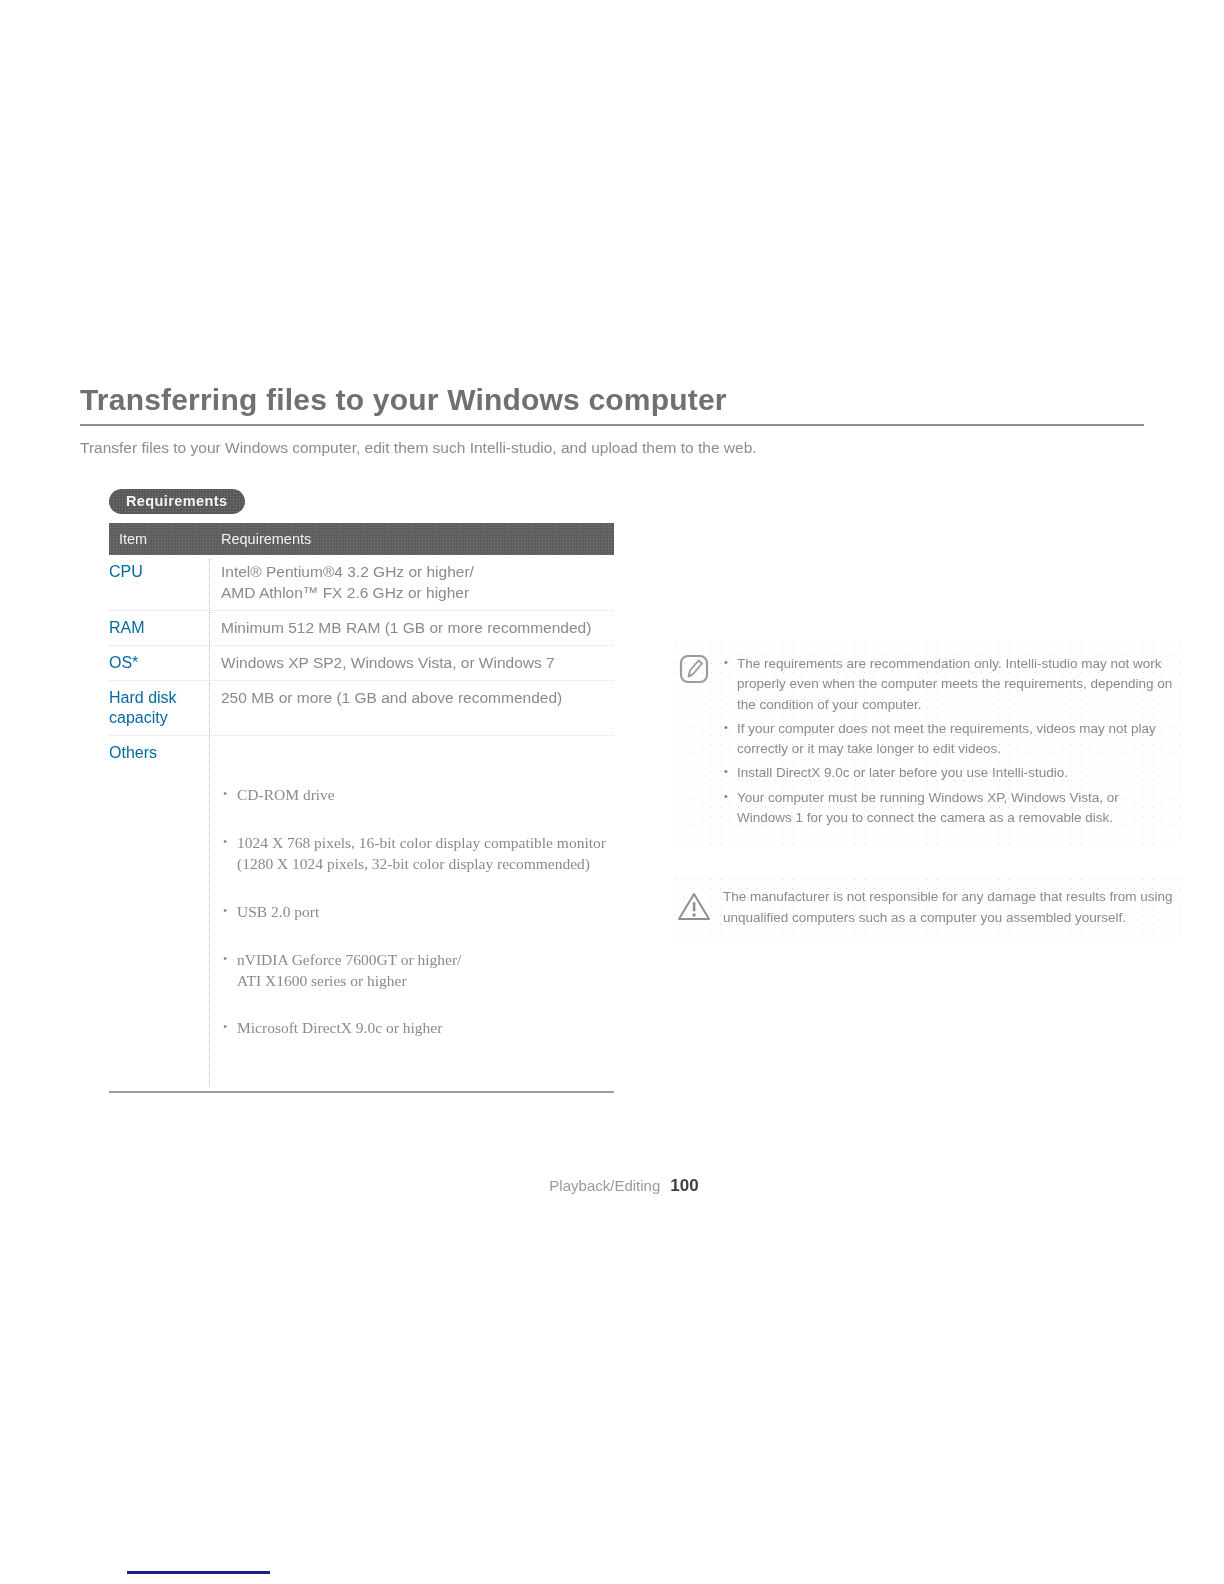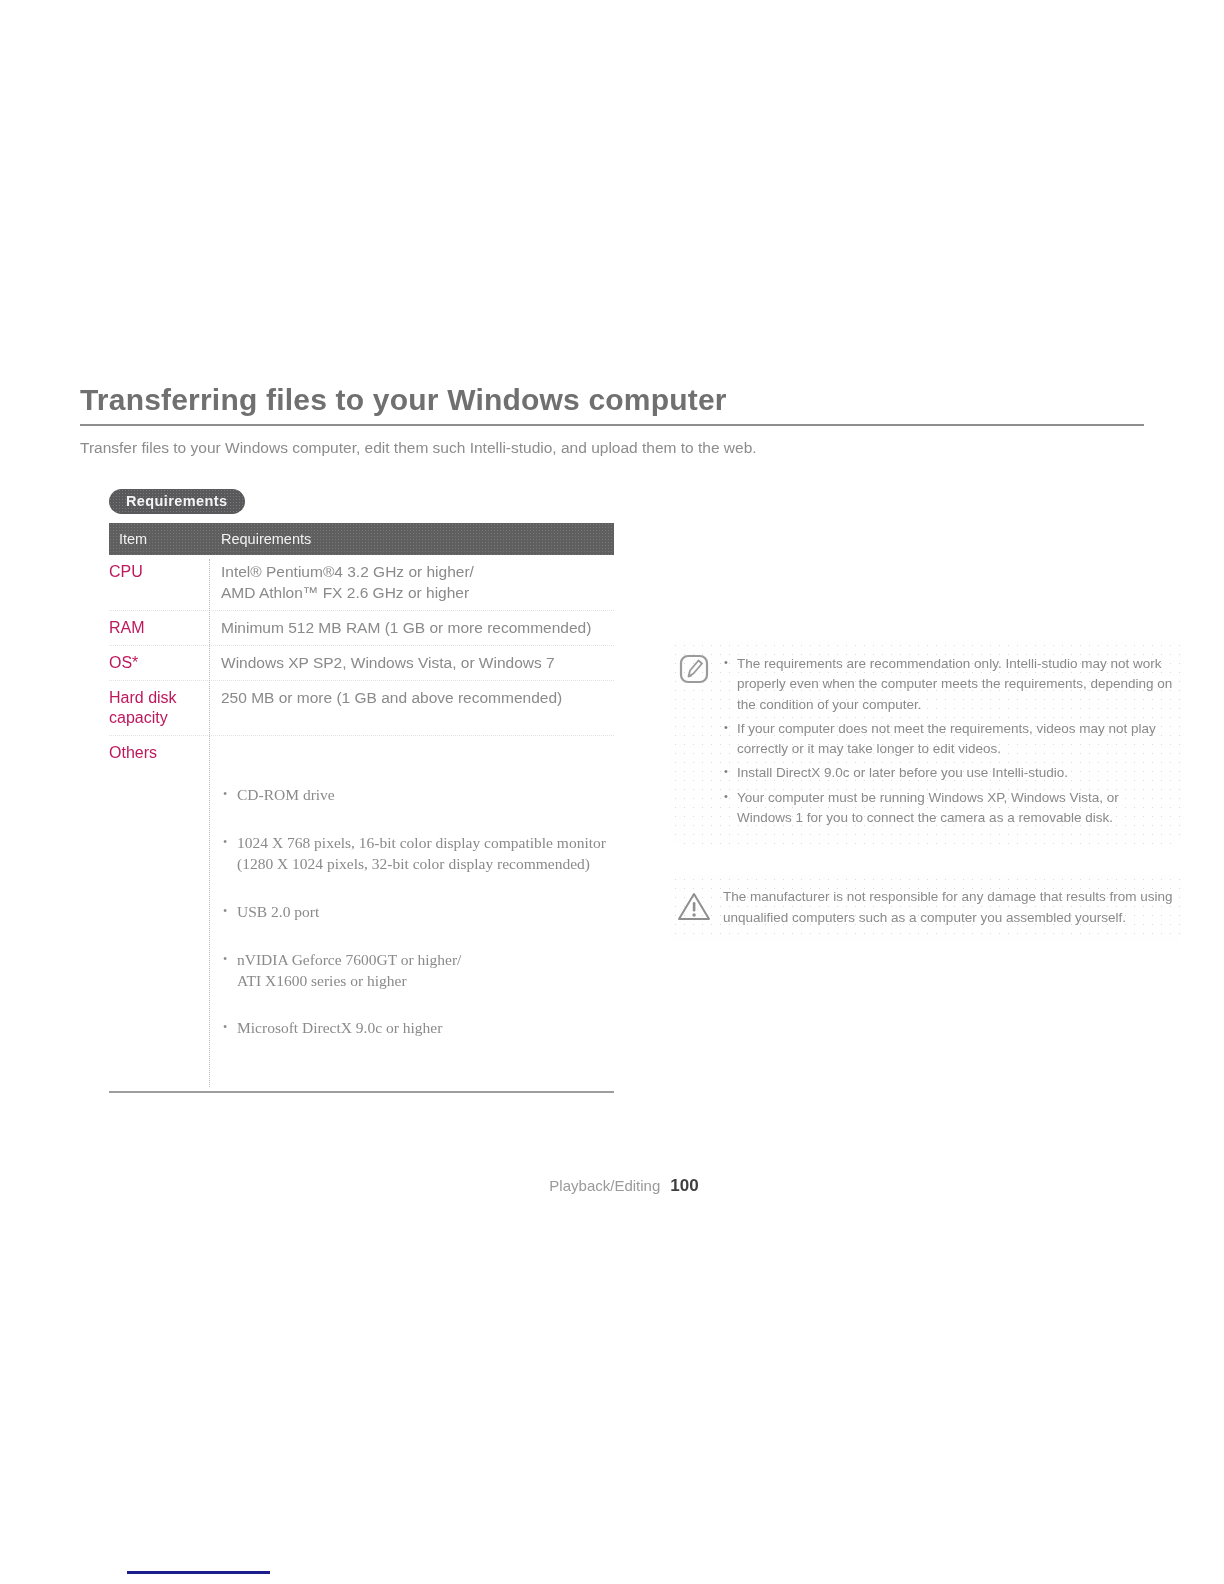--- a/index.html
+++ b/index.html
@@ -40,21 +40,21 @@
     background-size:3px 3px;
   }
   .th-item { width:100px; flex:0 0 100px; padding-left:10px; box-sizing:border-box; }
   .th-req  { flex:1; padding-left:12px; }
   .t-body  { position:relative; border-bottom:2px solid #9e9e9e; padding-bottom:4px; }
   .t-divider { position:absolute; left:100px; top:4px; bottom:4px; width:0; border-left:1px dotted #b8b8b8; }
   .t-row { display:flex; padding:7px 0 6px; border-bottom:1px dotted #e2e2e2; }
   .t-row:last-child { border-bottom:none; }
   .t-item {
     width:100px; flex:0 0 100px; box-sizing:border-box; padding-right:8px;
-    font-size:16px; color:#be185d; line-height:1.3;
+    font-size:16px; color:#0369a1; line-height:1.3;
   }
   .t-req {
     flex:1; padding-left:12px; font-size:15.5px; color:#8a8a8a;
     line-height:1.35; white-space:pre-line;
   }
   .req-list { list-style:none; margin:0; padding:0;font-family:Liberation Serif, serif; }
   .req-list li {
     position:relative; padding-left:16px; margin:0 0 6px;
     font-size:15.5px; color:#8a8a8a; line-height:1.35; white-space:pre-line;
   }

